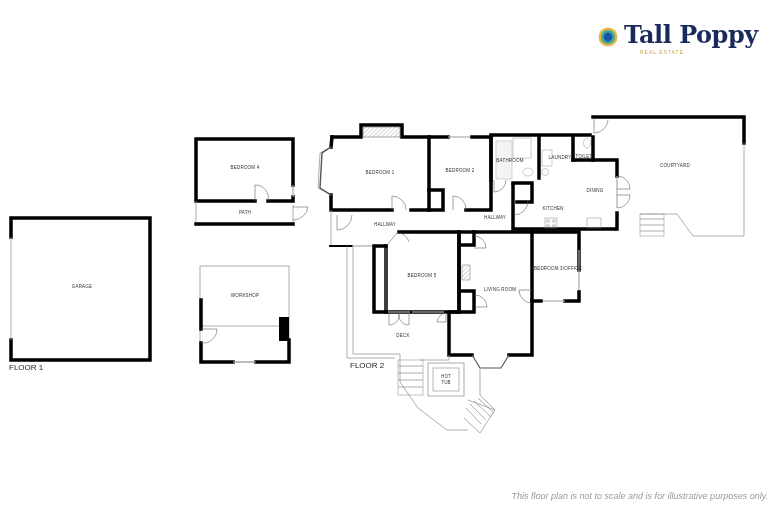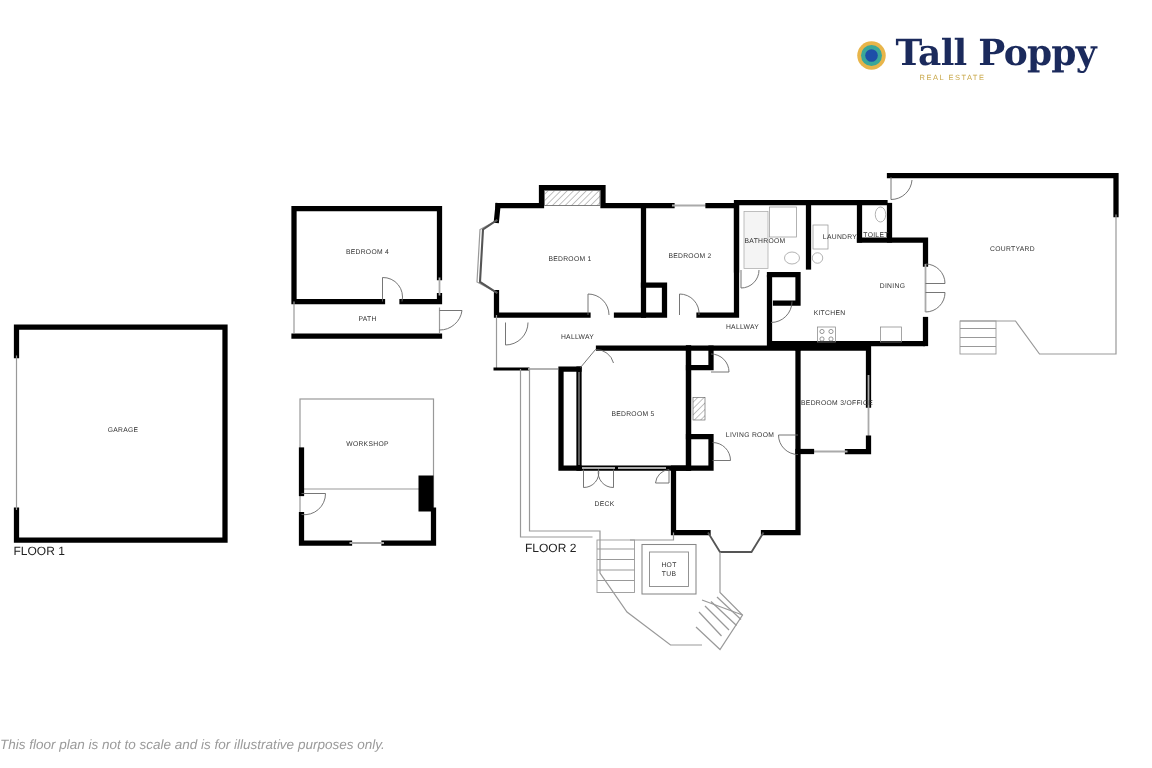--- a/index.html
+++ b/index.html
@@ -1,22 +1,22 @@
 <!DOCTYPE html>
 <html><head>
 <meta charset="utf-8">
 <style>
   html, body { margin:0; padding:0; background:#ffffff; }
   body { width:768px; height:512px; position:relative; overflow:hidden; font-family:"Liberation Sans", sans-serif; }
   #plan { position:absolute; left:0; top:0; }
-  .logo { position:absolute; left:571px; top:22px; width:160px; height:40px; }
+  .logo { position:absolute; left:598px; top:22px; width:160px; height:40px; }
   .logo-text { position:absolute; left:26px; top:-2px; font-family:"DejaVu Serif", serif; font-weight:bold; font-size:24px; color:#1b2a5c; letter-spacing:-0.5px; white-space:nowrap; }
   .logo-sub { position:absolute; left:42px; top:27px; font-size:5px; color:#c9a84a; letter-spacing:1px; white-space:nowrap; }
   .logo-mark { position:absolute; left:0; top:5px; width:20px; height:20px; }
-  .disclaimer { position:absolute; left:0; width:768px; top:491px; text-align:left; font-style:italic; font-size:9px; color:#9a9a9a; }
+  .disclaimer { position:absolute; left:0; width:768px; top:491px; text-align:right; font-style:italic; font-size:9px; color:#9a9a9a; }
   .room-label { font-family:"Liberation Sans", sans-serif; font-size:4.5px; fill:#333; text-anchor:middle; letter-spacing:0.2px; }
   .floor-label { font-family:"Liberation Sans", sans-serif; font-size:8px; fill:#222; }
   .wall { stroke:#000; stroke-width:3.5; fill:none; stroke-linecap:square; }
   .thin { stroke:#999; stroke-width:0.8; fill:none; }
   .door { stroke:#666; stroke-width:0.6; fill:none; }
   .win { stroke:#aaa; stroke-width:1.2; fill:none; }
 </style>
 </head>
 <body>
 

